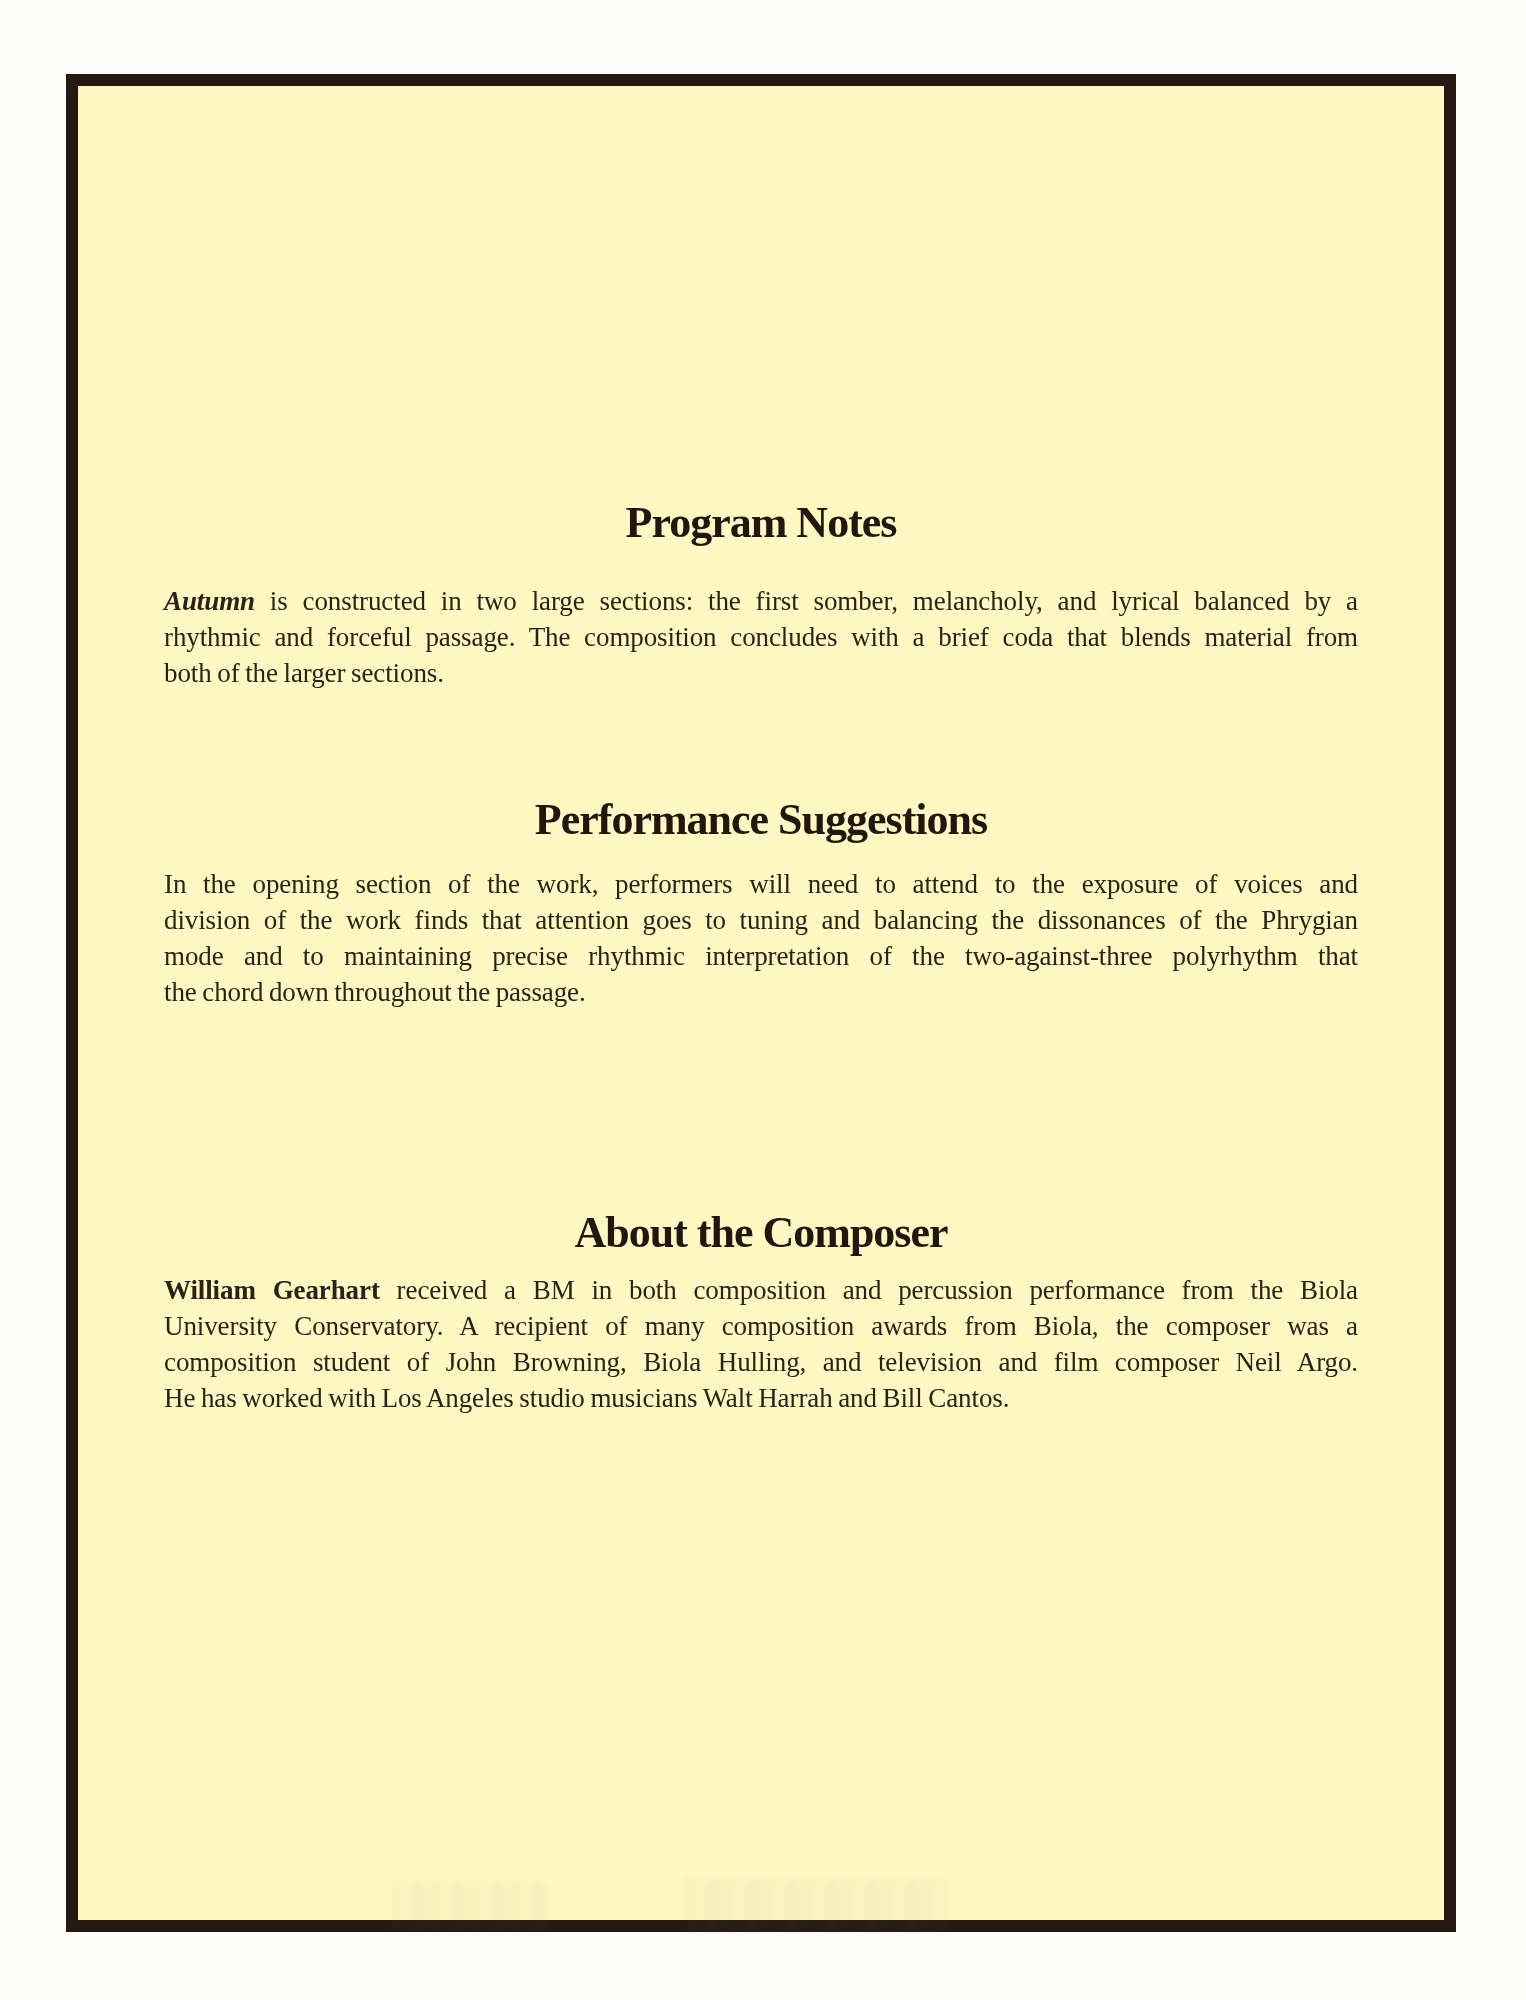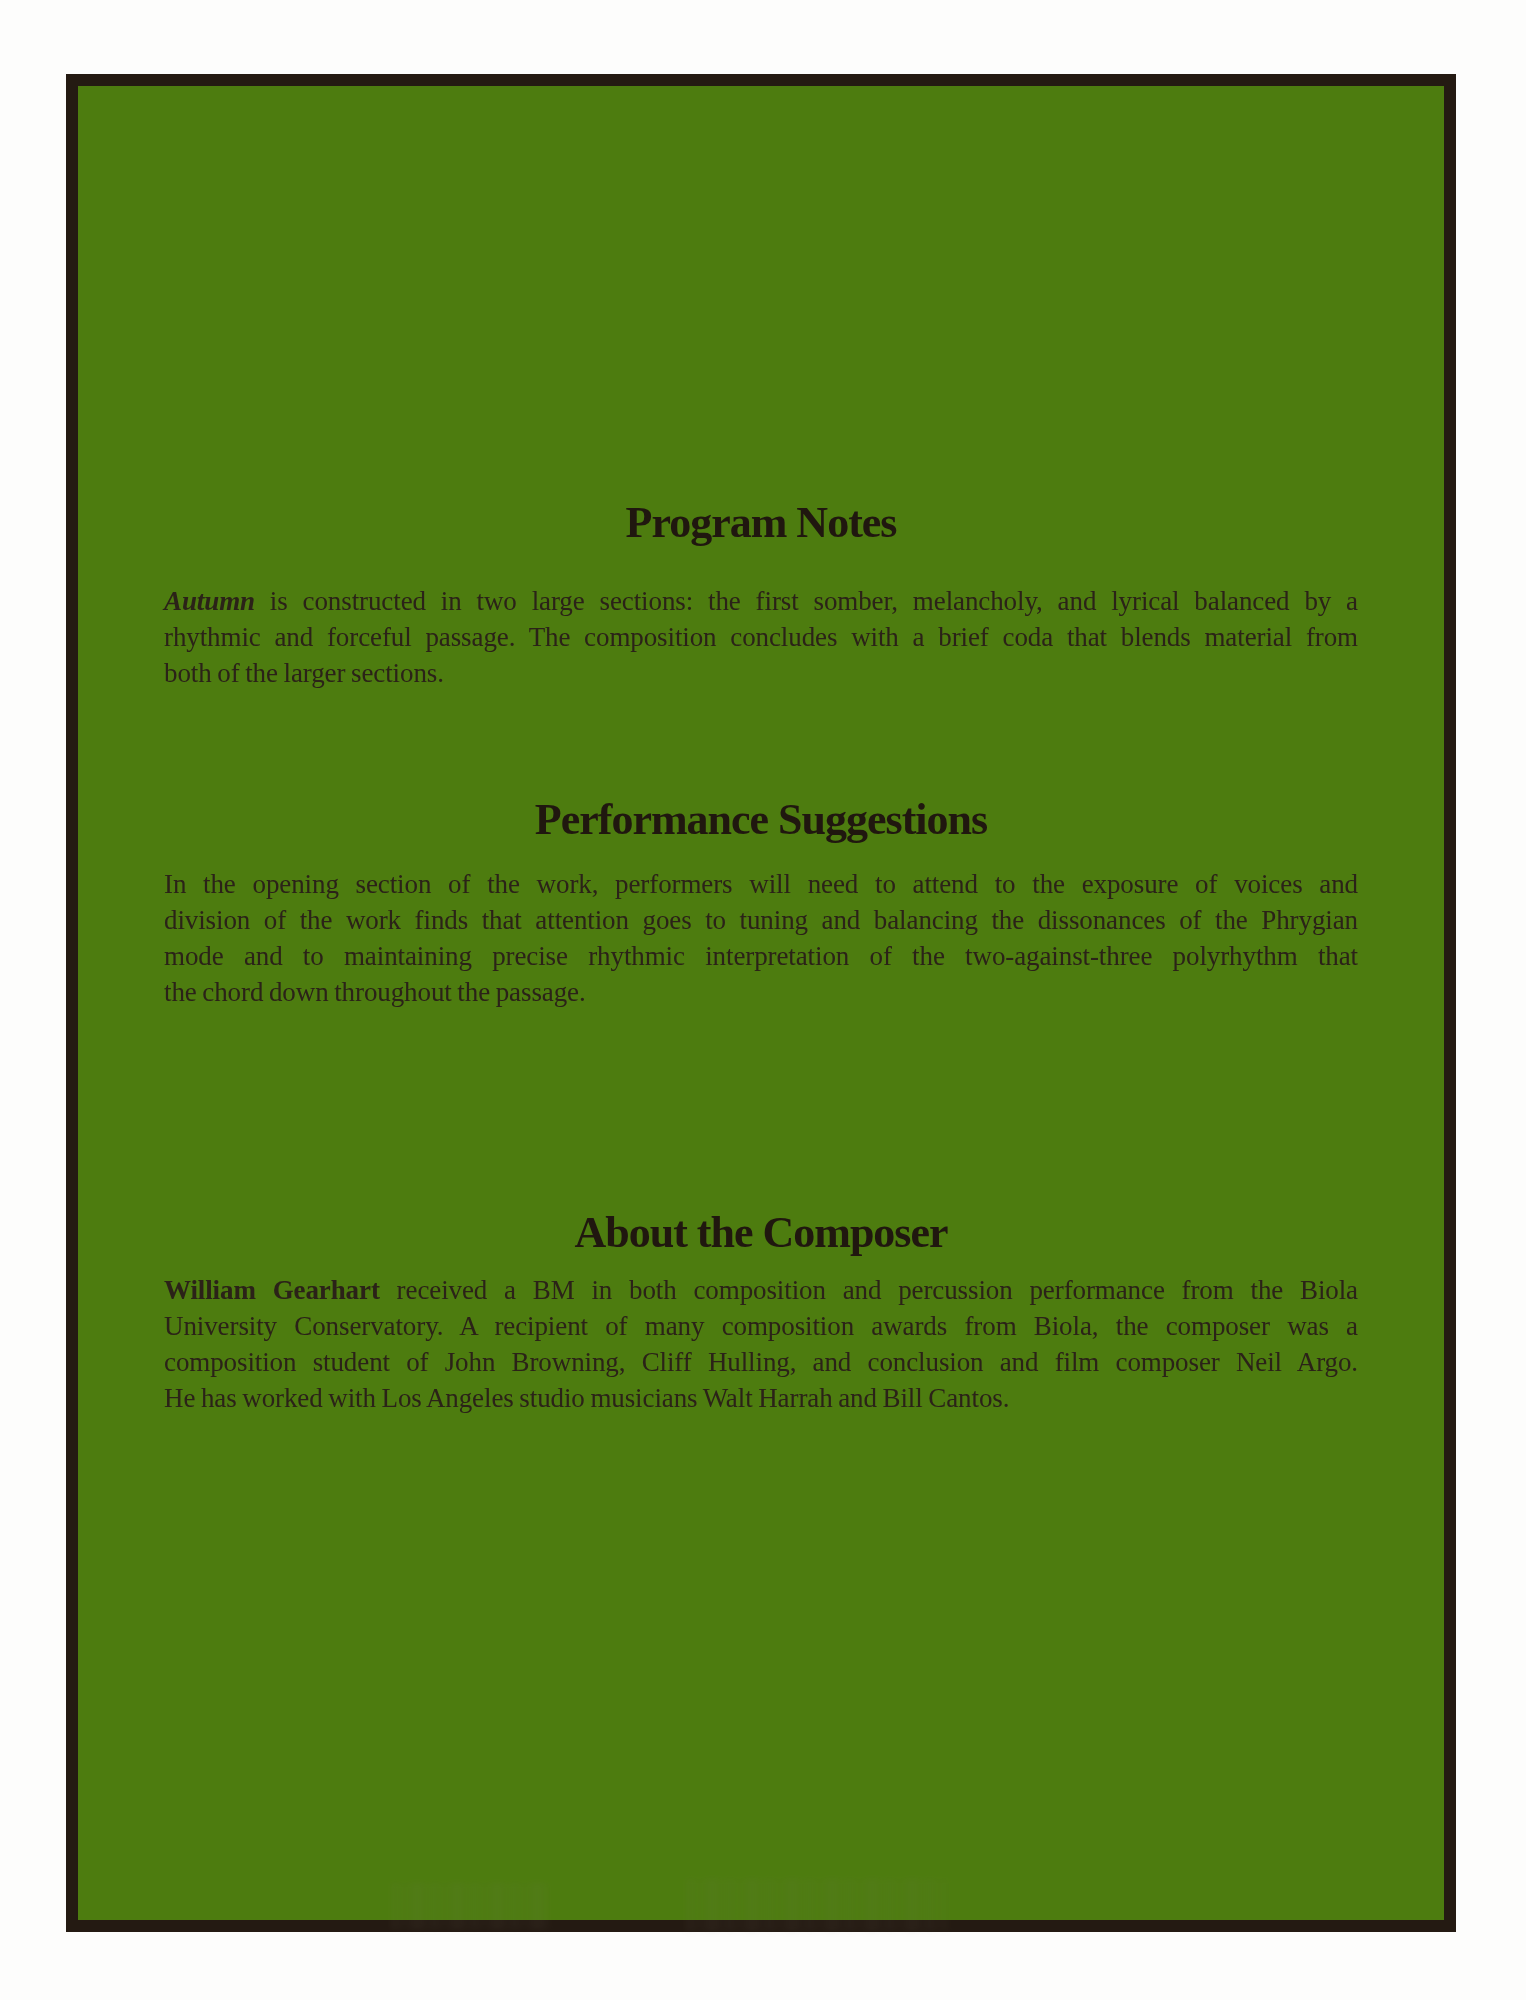--- a/index.html
+++ b/index.html
@@ -18,21 +18,21 @@
     overflow: hidden;
   }
   .frame {
     position: absolute;
     left: 66px;
     top: 74px;
     width: 1390px;
     height: 1858px;
     border: 12px solid #241a12;
     box-sizing: border-box;
-    background: #4d7c0f;
+    background: #fef9c3;
   }
   .content {
     margin: 0 86px;
   }
   .section-heading {
     margin: 0;
     font-size: 44px;
     line-height: 50px;
     font-weight: bold;
     letter-spacing: -1px;
@@ -108,21 +108,21 @@
         <span class="line">division of the work finds that attention goes to tuning and balancing the dissonances of the Phrygian</span>
         <span class="line">mode and to maintaining precise rhythmic interpretation of the two-against-three polyrhythm that</span>
         <span class="line last">the chord down throughout the passage.</span>
       </div>
 
       <h1 class="section-heading heading-3">About the Composer</h1>
 
       <div class="para para-3">
         <span class="line"><span class="lead-bold">William Gearhart</span><span> received a BM in both composition and percussion performance from the Biola</span></span>
         <span class="line">University Conservatory. A recipient of many composition awards from Biola, the composer was a</span>
-        <span class="line">composition student of John Browning, Cliff Hulling, and conclusion and film composer Neil Argo.</span>
+        <span class="line">composition student of John Browning, Biola Hulling, and television and film composer Neil Argo.</span>
         <span class="line last">He has worked with Los Angeles studio musicians Walt Harrah and Bill Cantos.</span>
       </div>
 
     </div>
 
     <div class="smudge smudge-1"></div>
     <div class="smudge smudge-2"></div>
   </div>
 </div>
 

